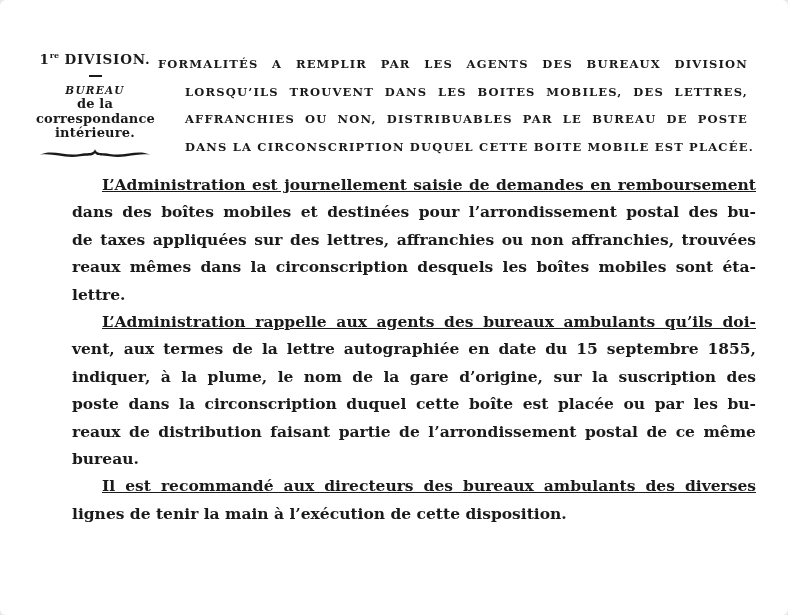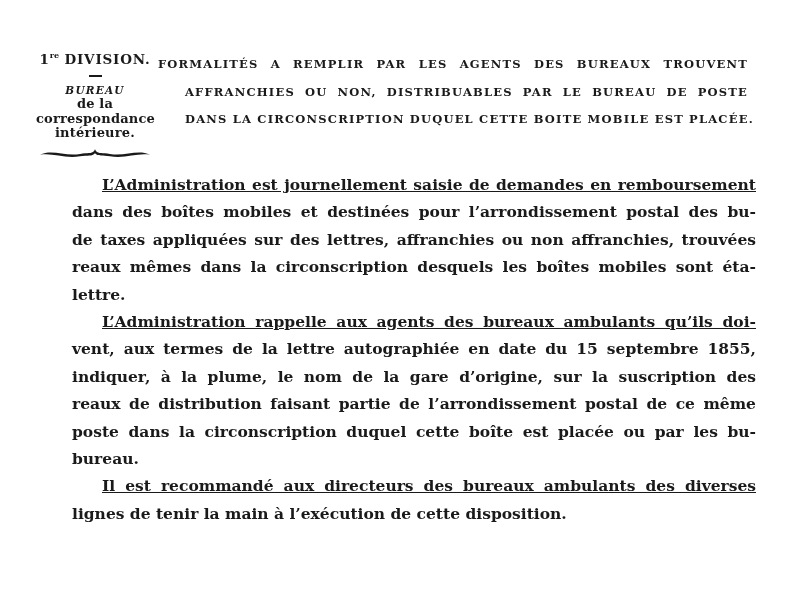--- a/index.html
+++ b/index.html
@@ -4,20 +4,21 @@
 <style>
   html, body { margin: 0; padding: 0; background: #e8e8e8; }
   .page {
     position: relative;
     width: 788px;
     height: 615px;
     background: #ffffff;
     overflow: hidden;
     font-family: "DejaVu Serif", serif;
     color: #1a1a1a;
+    border-radius: 6px;
   }
 
   
   .masthead {
     position: absolute;
     left: 36px;
     top: 50px;
     width: 118px;
     text-align: center;
     font-weight: bold;
@@ -103,41 +104,42 @@
     <div class="bureau-word">BUREAU</div>
     <div class="bureau-line">de la</div>
     <div class="bureau-line">correspondance</div>
     <div class="bureau-line">intérieure.</div>
     <svg class="flourish" width="112" height="13" viewBox="0 0 120 13">
       <path d="M1,9 C14,2.5 28,11 44,8 C52,6.5 56,8.5 59,5 L60,3 L61,5 C64,8.5 68,6.5 76,8 C92,11 106,2.5 119,9 C106,6.5 92,13.5 76,10.5 C68,9.2 63,10.8 60,7.2 C57,10.8 52,9.2 44,10.5 C28,13.5 14,6.5 1,9 Z" fill="#1a1a1a"></path>
     </svg>
   </div>
 
   <div class="heading">
-    <div class="hline">FORMALITÉS A REMPLIR PAR LES AGENTS DES BUREAUX TROUVENT</div>
+    <div class="hline">FORMALITÉS A REMPLIR PAR LES AGENTS DES BUREAUX DIVISION</div>
+    <div class="hline cont">LORSQU’ILS TROUVENT DANS LES BOITES MOBILES, DES LETTRES,</div>
     <div class="hline cont">AFFRANCHIES OU NON, DISTRIBUABLES PAR LE BUREAU DE POSTE</div>
     <div class="hline cont">DANS LA CIRCONSCRIPTION DUQUEL CETTE BOITE MOBILE EST PLACÉE.</div>
   </div>
 
   <div class="body-block">
 
     <div class="para">
       <div class="bline indent">L’Administration est journellement saisie de demandes en remboursement</div>
       <div class="bline">dans des boîtes mobiles et destinées pour l’arrondissement postal des bu-</div>
       <div class="bline">de taxes appliquées sur des lettres, affranchies ou non affranchies, trouvées</div>
       <div class="bline">reaux mêmes dans la circonscription desquels les boîtes mobiles sont éta-</div>
       <div class="bline last">lettre.</div>
     </div>
 
     <div class="para">
       <div class="bline indent">L’Administration rappelle aux agents des bureaux ambulants qu’ils doi-</div>
       <div class="bline">vent, aux termes de la lettre autographiée en date du 15 septembre 1855,</div>
       <div class="bline">indiquer, à la plume, le nom de la gare d’origine, sur la suscription des</div>
+      <div class="bline">poste dans la circonscription duquel cette boîte est placée ou par les bu-</div>
       <div class="bline">reaux de distribution faisant partie de l’arrondissement postal de ce même</div>
-      <div class="bline">poste dans la circonscription duquel cette boîte est placée ou par les bu-</div>
       <div class="bline last">bureau.</div>
     </div>
 
     <div class="para">
       <div class="bline indent">Il est recommandé aux directeurs des bureaux ambulants des diverses</div>
       <div class="bline last">lignes de tenir la main à l’exécution de cette disposition.</div>
     </div>
 
   </div>
 </div>

